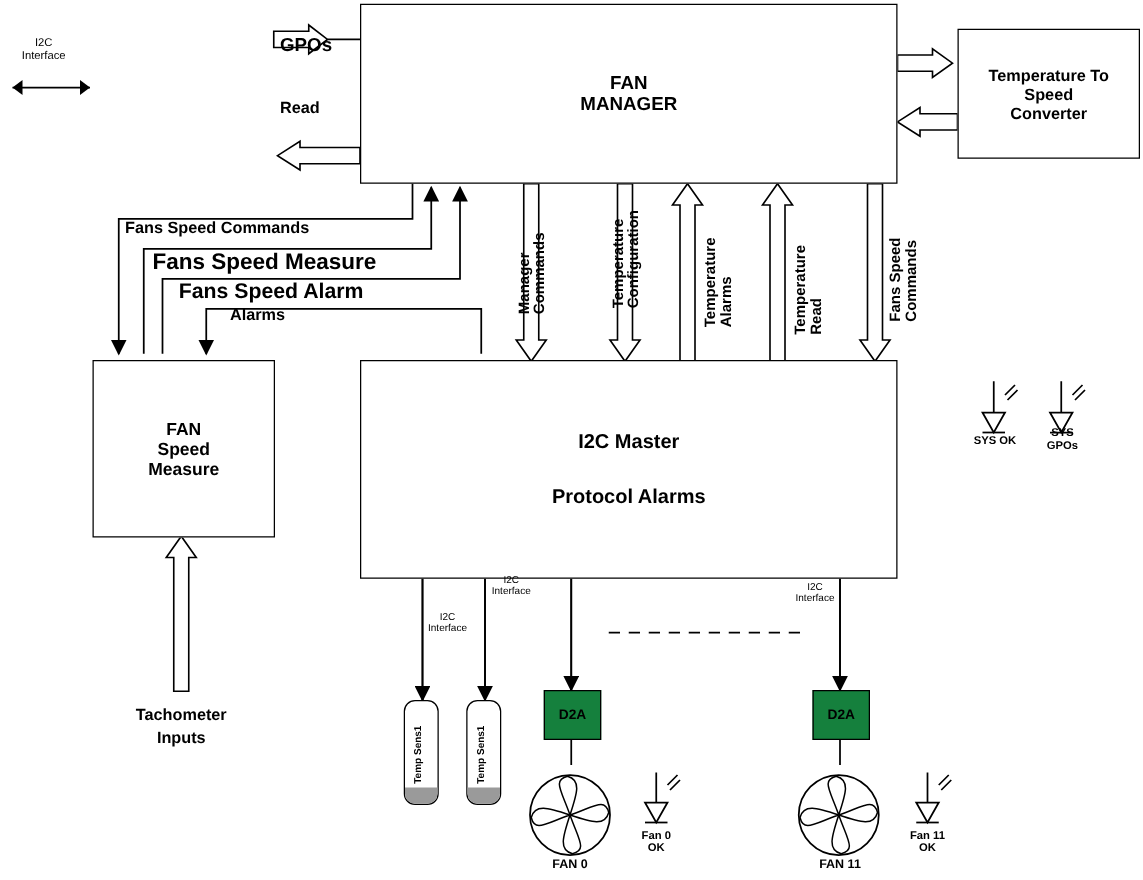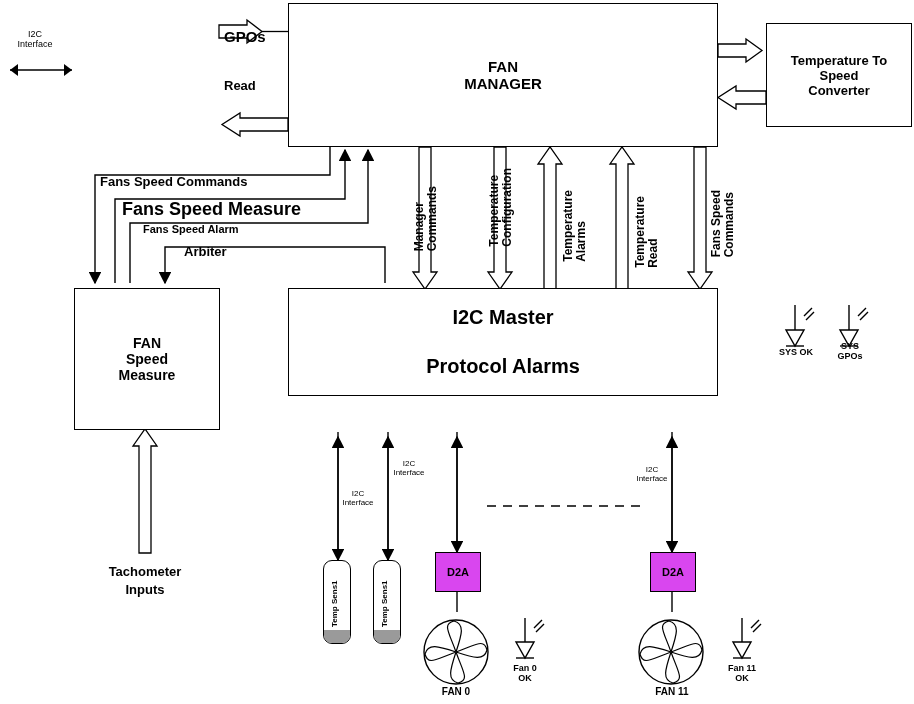--- a/index.html
+++ b/index.html
@@ -36,21 +36,21 @@
     writing-mode: vertical-rl;
     transform: rotate(180deg);
     font-size: 8px;
     font-weight: bold;
     white-space: nowrap;
   }
   .small { font-size: 9px; font-weight:normal; text-align:center; line-height:1.1em;}
   .tiny { font-size: 8px; font-weight:normal; text-align:center; line-height:1.1em;}
   .cap { font-size: 9px; font-weight:bold; text-align:center; line-height:1.1em;}
   .d2a {
-    position:absolute; border:1.5px solid #000; background:#d946ef;
+    position:absolute; border:1.5px solid #000; background:#15803d;
     display:flex; align-items:center; justify-content:center;
     font-size:11px; font-weight:bold;
   }
   .sensor {
     position:absolute;
     border:1.5px solid #000;
     background:#fff;
     border-radius: 9px 9px 9px 9px;
     box-sizing:border-box;
   }
@@ -174,21 +174,21 @@
     <div>Speed</div>
     <div>Converter</div>
   </div>
 
   <div class="box" style="left:74px; top:288px; width:146px; height:142px; font-size:14px;">
     <div>FAN</div>
     <div>Speed</div>
     <div>Measure</div>
   </div>
 
-  <div class="box" style="left:288px; top:288px; width:430px; height:108px; font-size:20px;">
+  <div class="box" style="left:288px; top:288px; width:430px; height:175px; font-size:16px;">
     <div>I2C Master</div>
     <div style="height:26px"></div>
     <div>Protocol Alarms</div>
   </div>
 
   <div class="d2a" style="left:435px; top:552px; width:44px; height:38px;">
     <span>D2A</span>
   </div>
   <div class="d2a" style="left:650px; top:552px; width:44px; height:38px;">
     <span>D2A</span>
@@ -205,22 +205,22 @@
   <div class="vert-small lbl" style="left:380px; top:563px; height:64px;">Temp Sens1</div>
 
   <div class="lbl small" style="left:4px; top:30px; width:62px; white-space:pre-line;">I2C
 Interface</div>
 
   <div class="lbl bold" style="left:224px; top:28px; font-size:15px;">GPOs</div>
   <div class="lbl bold" style="left:224px; top:78px; font-size:13px;">Read</div>
 
   <div class="lbl bold" style="left:100px; top:174px; font-size:13px;">Fans Speed Commands</div>
   <div class="lbl bold" style="left:122px; top:199px; font-size:18px;">Fans Speed Measure</div>
-  <div class="lbl bold" style="left:143px; top:223px; font-size:11px;">Fans Speed Alarm</div>
-  <div class="lbl bold" style="left:184px; top:244px; font-size:13px;">Arbiter</div>
+  <div class="lbl bold" style="left:143px; top:223px; font-size:17px;">Fans Speed Alarm</div>
+  <div class="lbl bold" style="left:184px; top:244px; font-size:13px;">Alarms</div>
 
   <div class="lbl vert" style="left:413px; top:186px; font-size:12px;">Manager
 Commands</div>
   <div class="lbl vert" style="left:488px; top:168px; font-size:12px;">Temperature
 Configuration</div>
   <div class="lbl vert" style="left:562px; top:190px; font-size:12px;">Temperature
 Alarms</div>
   <div class="lbl vert" style="left:634px; top:196px; font-size:12px;">Temperature
 Read</div>
   <div class="lbl vert" style="left:710px; top:190px; font-size:12px;">Fans Speed

